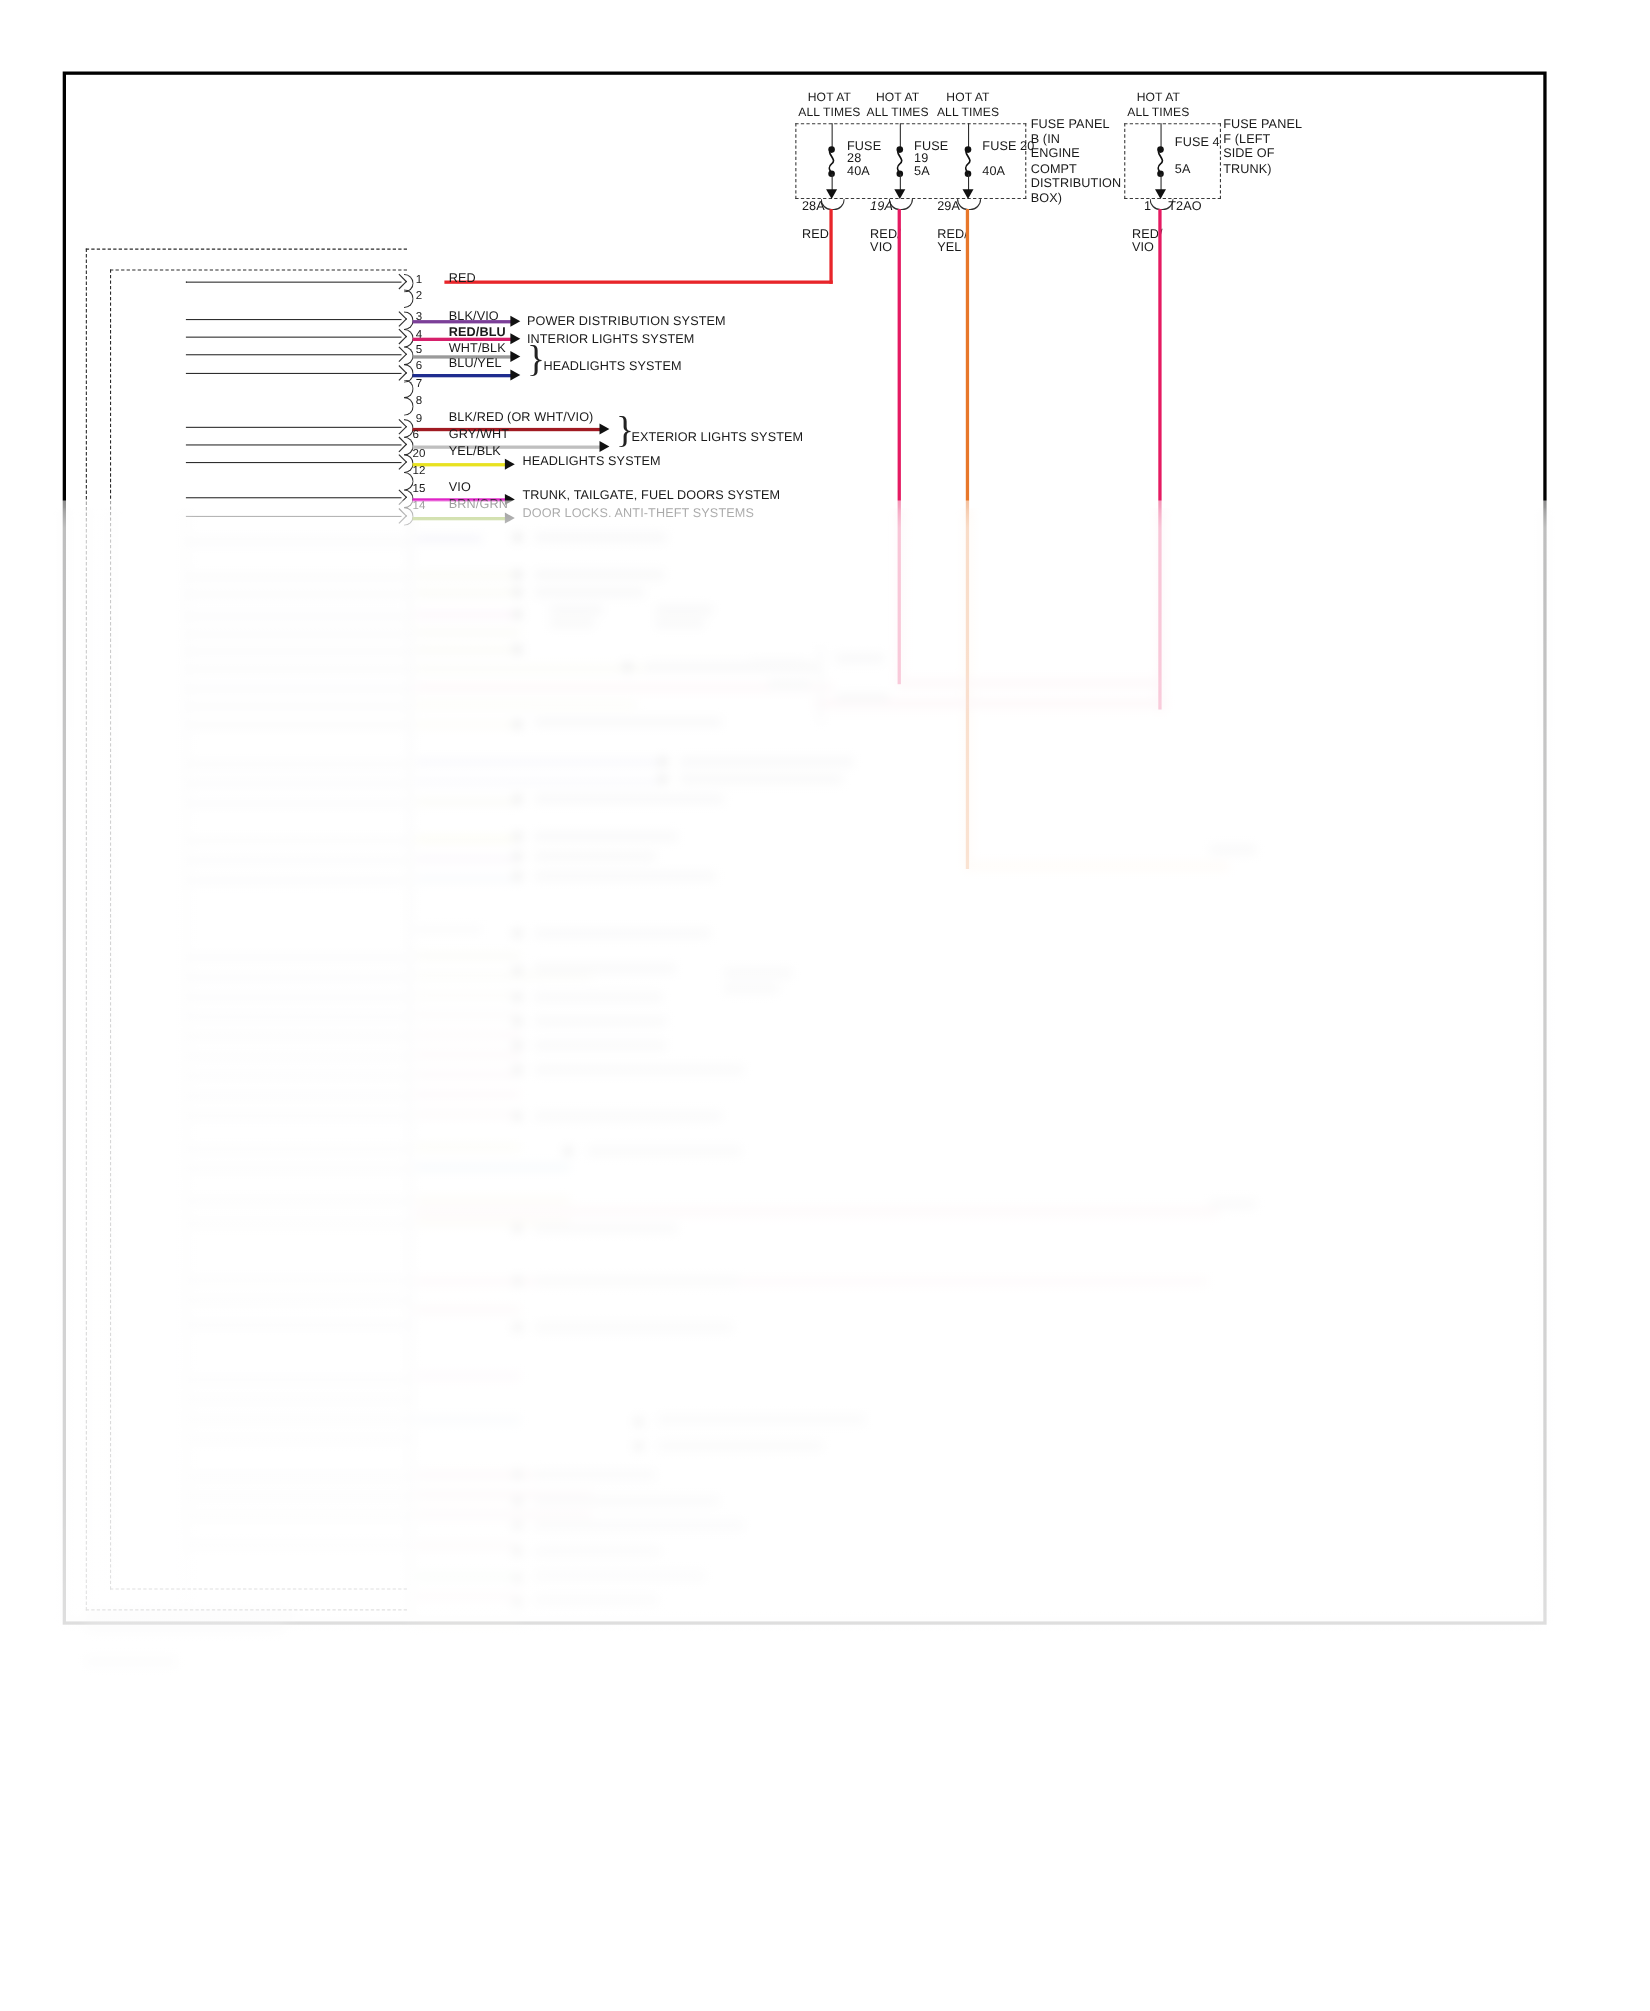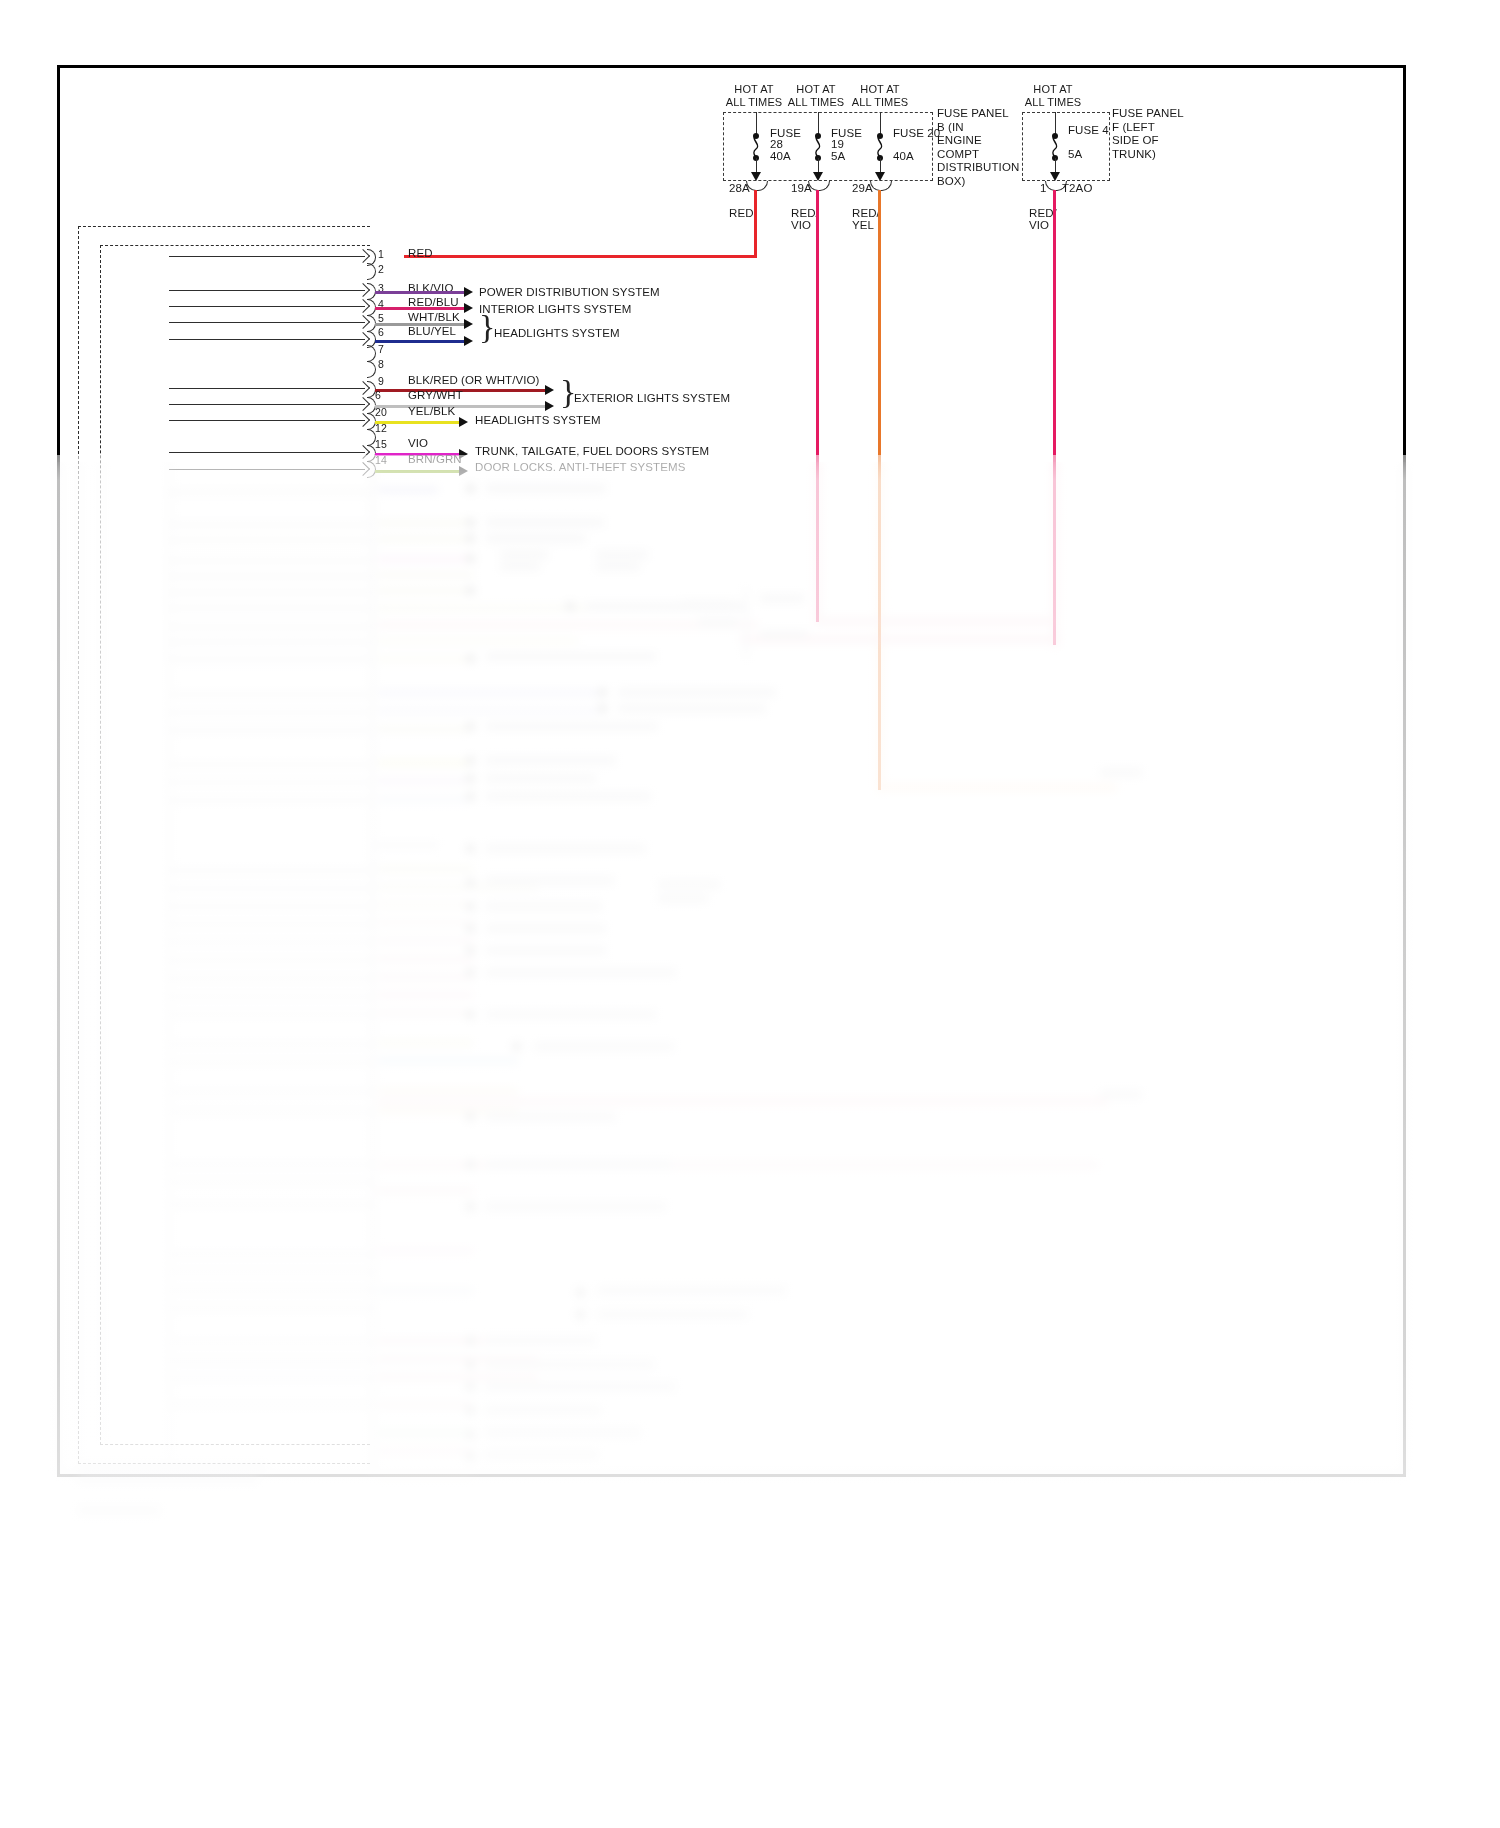--- a/index.html
+++ b/index.html
@@ -212,21 +212,21 @@
   <svg class="fusewire" style="left:810px; top:136px;" width="18" height="22">
     <path d="M8,0 C2,3 14,9 8,13 C3,17 8,20 8,22" stroke="#111" stroke-width="1.5" fill="none"></path>
   </svg>
   <div class="dot" style="left:815px; top:155px;"></div>
   <div class="vline" style="left:818px; top:158px; height:19px;"></div>
   <div class="downarrow" style="left:813px; top:172px;"></div>
   <div class="cup" style="left:808px; top:181px;"></div>
   <div class="t" style="left:831px; top:127px;">FUSE</div>
   <div class="t" style="left:831px; top:138px;">19</div>
   <div class="t" style="left:831px; top:150px;">5A</div>
-  <div class="t" style="left:791px; top:182px;">19A</div>
+  <div class="t" style="left:791px; top:182px;font-style:italic;">19A</div>
   <div class="t" style="left:791px; top:207px;">RED/</div>
   <div class="t" style="left:791px; top:219px;">VIO</div>
 
   <div class="vline" style="left:880px; top:112px; height:23px;"></div>
   <div class="dot" style="left:877px; top:133px;"></div>
   <svg class="fusewire" style="left:872px; top:136px;" width="18" height="22">
     <path d="M8,0 C2,3 14,9 8,13 C3,17 8,20 8,22" stroke="#111" stroke-width="1.5" fill="none"></path>
   </svg>
   <div class="dot" style="left:877px; top:155px;"></div>
   <div class="vline" style="left:880px; top:158px; height:19px;"></div>
@@ -289,21 +289,21 @@
   <div class="t sm" style="left:378px; top:282px;">3</div>
   <div class="t" style="left:408px; top:282px;">BLK/VIO</div>
   <div class="wire h" style="left:375px; top:291px; width:90px; background:#7b3f98;"></div>
   <div class="arrow sm" style="left:464px; top:287px;"></div>
   <div class="t" style="left:479px; top:286px;">POWER DISTRIBUTION SYSTEM</div>
 
   <div class="hline" style="left:169px; top:306px; width:196px;"></div>
   <div class="chev" style="left:358px; top:301px;"></div>
   <div class="pin" style="left:367px; top:299px;"></div>
   <div class="t sm" style="left:378px; top:298px;">4</div>
-  <div class="t" style="left:408px; top:296px;">RED/BLU</div>
+  <div class="t" style="left:408px; top:296px;font-weight:bold;">RED/BLU</div>
   <div class="wire h" style="left:375px; top:307px; width:90px; background:#d6206b;"></div>
   <div class="arrow sm" style="left:464px; top:303px;"></div>
   <div class="t" style="left:479px; top:303px;">INTERIOR LIGHTS SYSTEM</div>
 
   <div class="hline" style="left:169px; top:322px; width:196px;"></div>
   <div class="chev" style="left:358px; top:317px;"></div>
   <div class="pin" style="left:367px; top:315px;"></div>
   <div class="t sm" style="left:378px; top:312px;">5</div>
   <div class="t" style="left:408px; top:311px;">WHT/BLK</div>
   <div class="wire h" style="left:375px; top:323px; width:90px; background:#9a9a9a;"></div>

